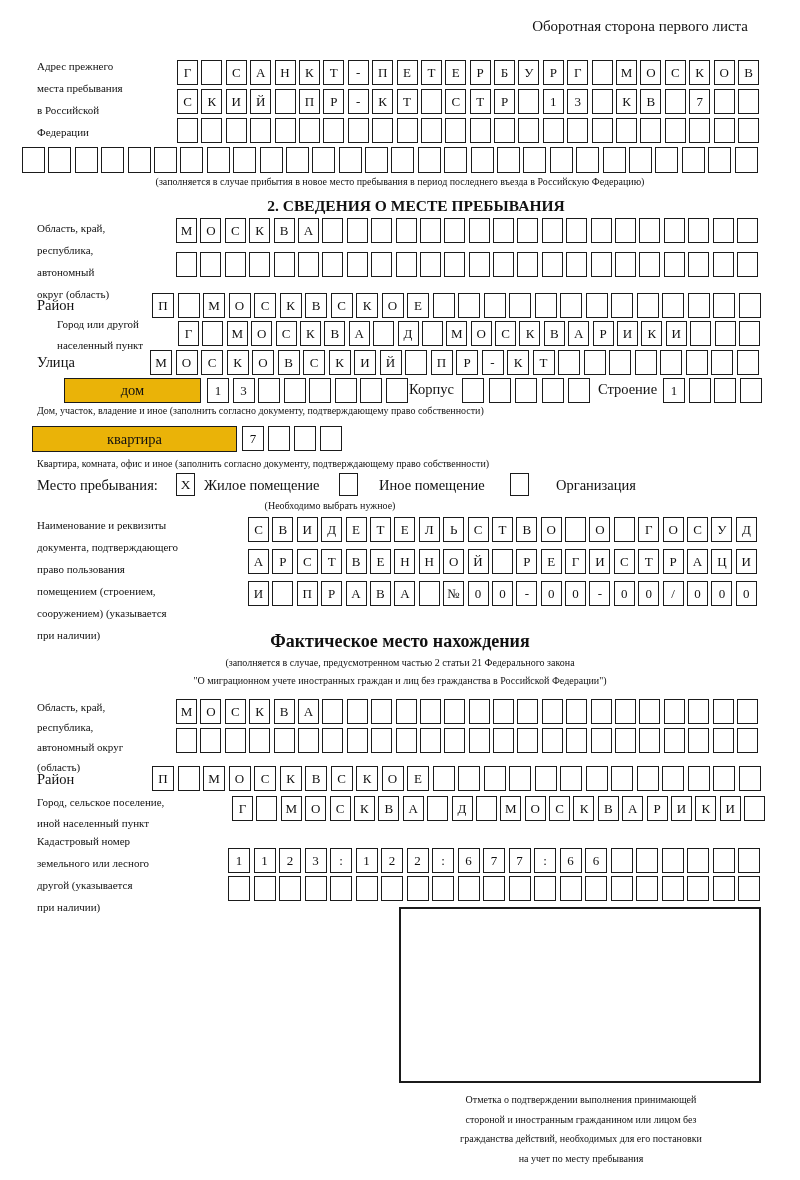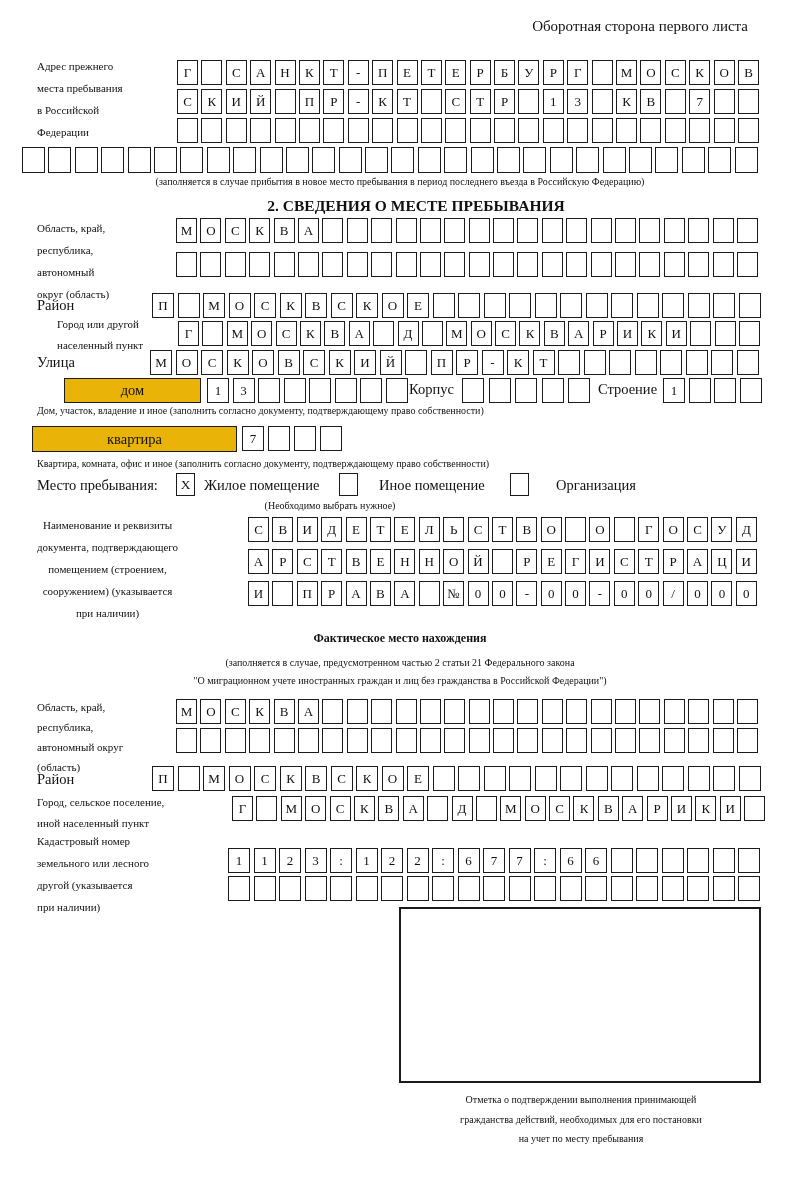--- a/index.html
+++ b/index.html
@@ -334,23 +334,24 @@
 
   <div class="inline-lbl" style="left:37px;top:477px;">Место пребывания:</div>
   <div class="cbox" style="left:176px;top:473px;">X</div>
   <div class="inline-lbl" style="left:204px;top:477px;">Жилое помещение</div>
   <div class="cbox" style="left:339px;top:473px;"></div>
   <div class="inline-lbl" style="left:371px;top:477px;margin-left:8px;">Иное помещение</div>
   <div class="cbox" style="left:510px;top:473px;"></div>
   <div class="inline-lbl" style="left:556px;top:477px;">Организация</div>
   <div class="note center" style="left:160px;top:500px;width:340px;">(Необходимо выбрать нужное)</div>
 
-  <div class="lbl" style="left:37px;top:514px;text-align:center;">
+  <div class="lbl" style="left:37px;top:514px;">
     <div>Наименование и реквизиты</div>
     <div>документа, подтверждающего</div>
+    <div>право пользования</div>
     <div>помещением (строением,</div>
     <div>сооружением) (указывается</div>
     <div>при наличии)</div>
   </div>
   <div class="cellrow tight" style="left:248px;top:517px;">
       <div class="cell">С</div>
       <div class="cell">В</div>
       <div class="cell">И</div>
       <div class="cell">Д</div>
       <div class="cell">Е</div>
@@ -411,21 +412,21 @@
       <div class="cell">0</div>
       <div class="cell">-</div>
       <div class="cell">0</div>
       <div class="cell">0</div>
       <div class="cell">/</div>
       <div class="cell">0</div>
       <div class="cell">0</div>
       <div class="cell">0</div>
     </div>
 
-  <div class="title" style="top:631px;font-size:12px;">Фактическое место нахождения</div>
+  <div class="title" style="top:631px;font-size:18px;">Фактическое место нахождения</div>
   <div class="note center" style="left:0;top:657px;width:100%;">(заполняется в случае, предусмотренном частью 2 статьи 21 Федерального закона</div>
   <div class="note center" style="left:0;top:675px;width:100%;">"О миграционном учете иностранных граждан и лиц без гражданства в Российской Федерации")</div>
 
   <div class="lbl" style="left:37px;top:697px;line-height:20px;">
     <div>Область, край,</div>
     <div>республика,</div>
     <div>автономный округ</div>
     <div>(область)</div>
   </div>
   <div class="cellrow tight" style="left:176px;top:699px;">
@@ -587,17 +588,18 @@
       <div class="cell"></div>
       <div class="cell"></div>
       <div class="cell"></div>
       <div class="cell"></div>
       <div class="cell"></div>
     </div>
 
   <div class="bigbox" style="left:399px;top:907px;width:362px;height:176px;"></div>
   <div class="note center" style="left:385px;top:1090px;width:392px;line-height:19.5px;">
     <div>Отметка о подтверждении выполнения принимающей</div>
+    <div>стороной и иностранным гражданином или лицом без</div>
     <div>гражданства действий, необходимых для его постановки</div>
     <div>на учет по месту пребывания</div>
   </div>
 
 </div>
 
 </body></html>

